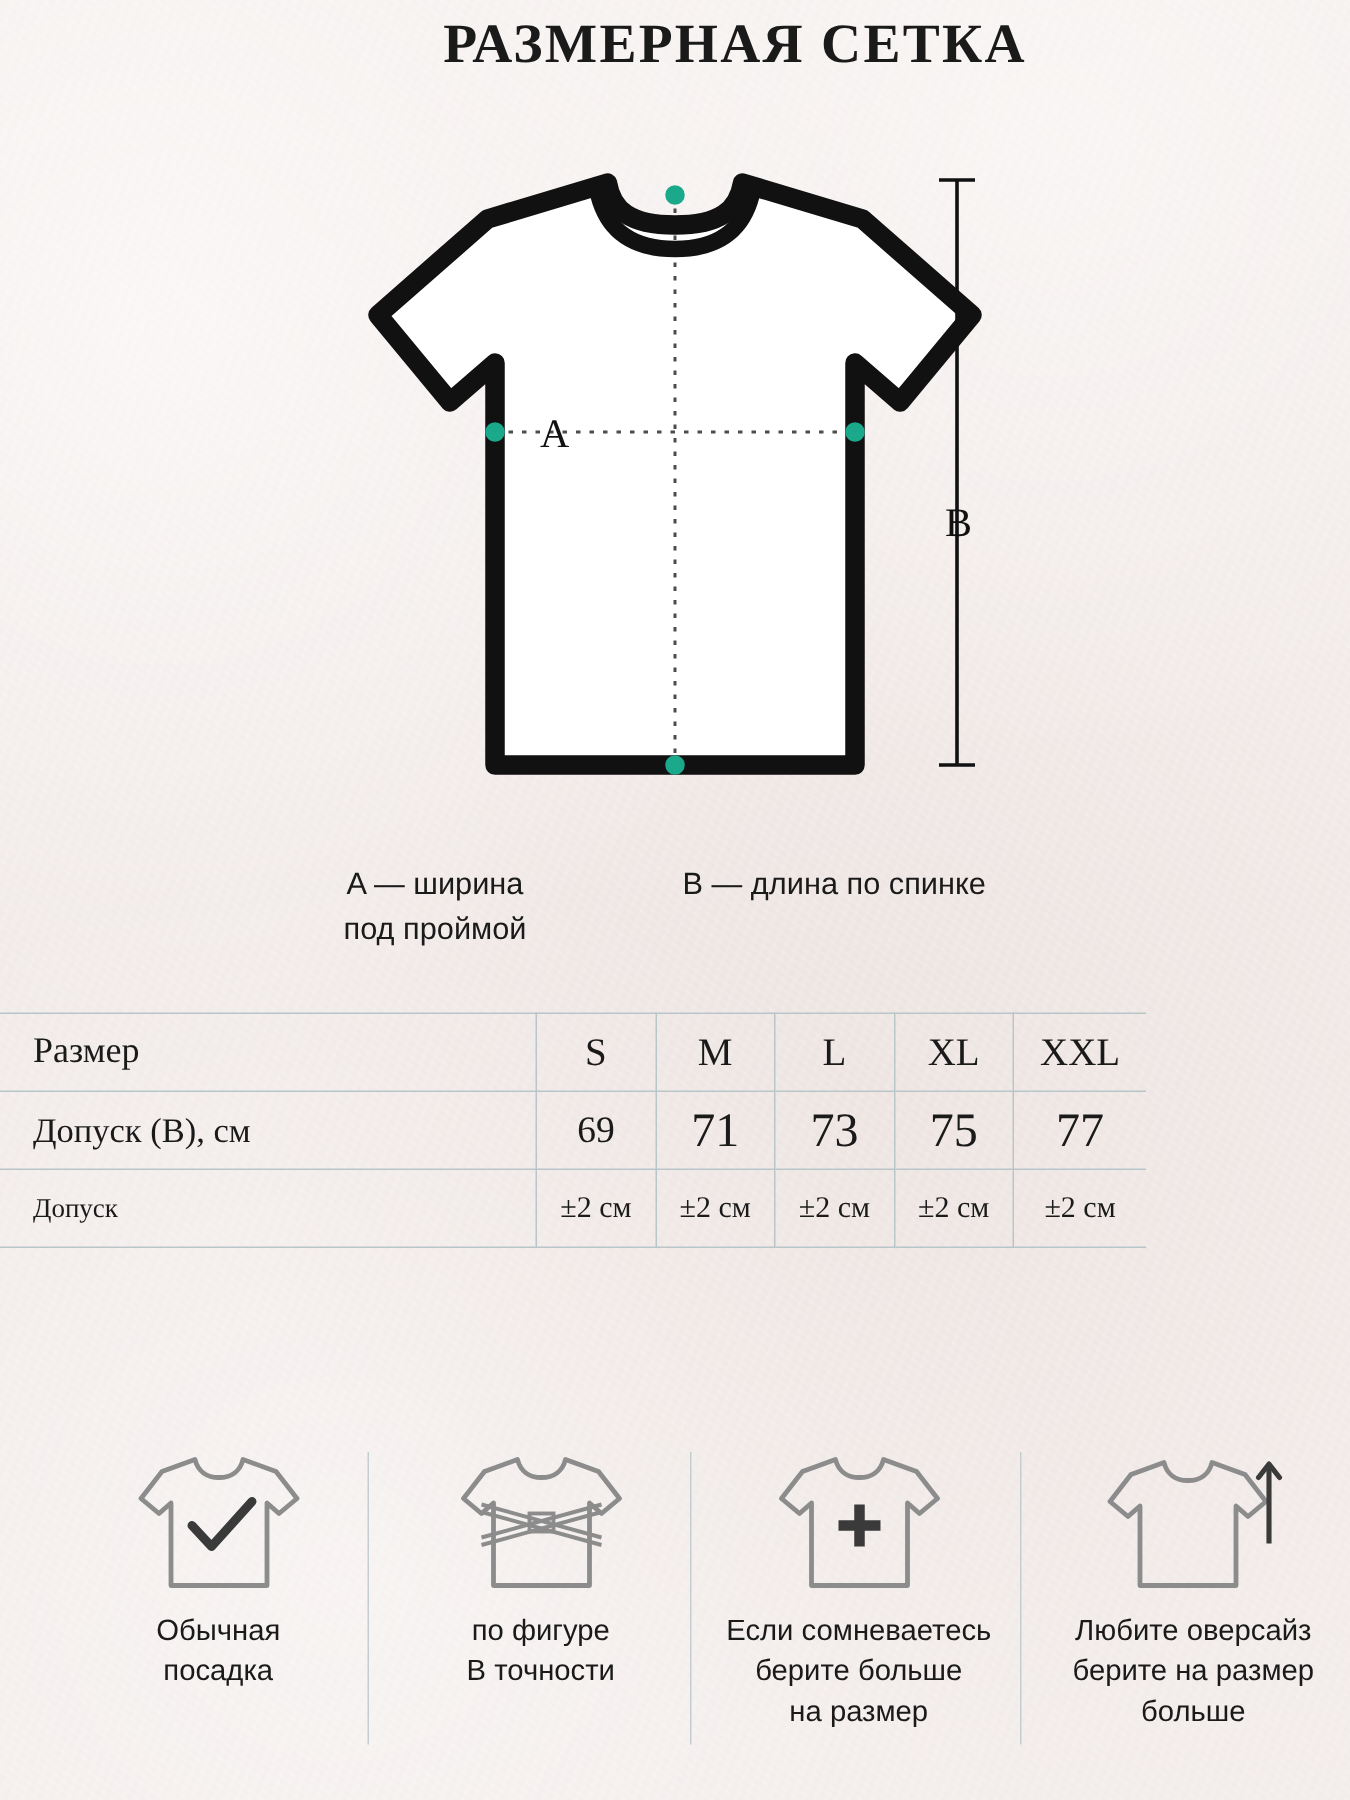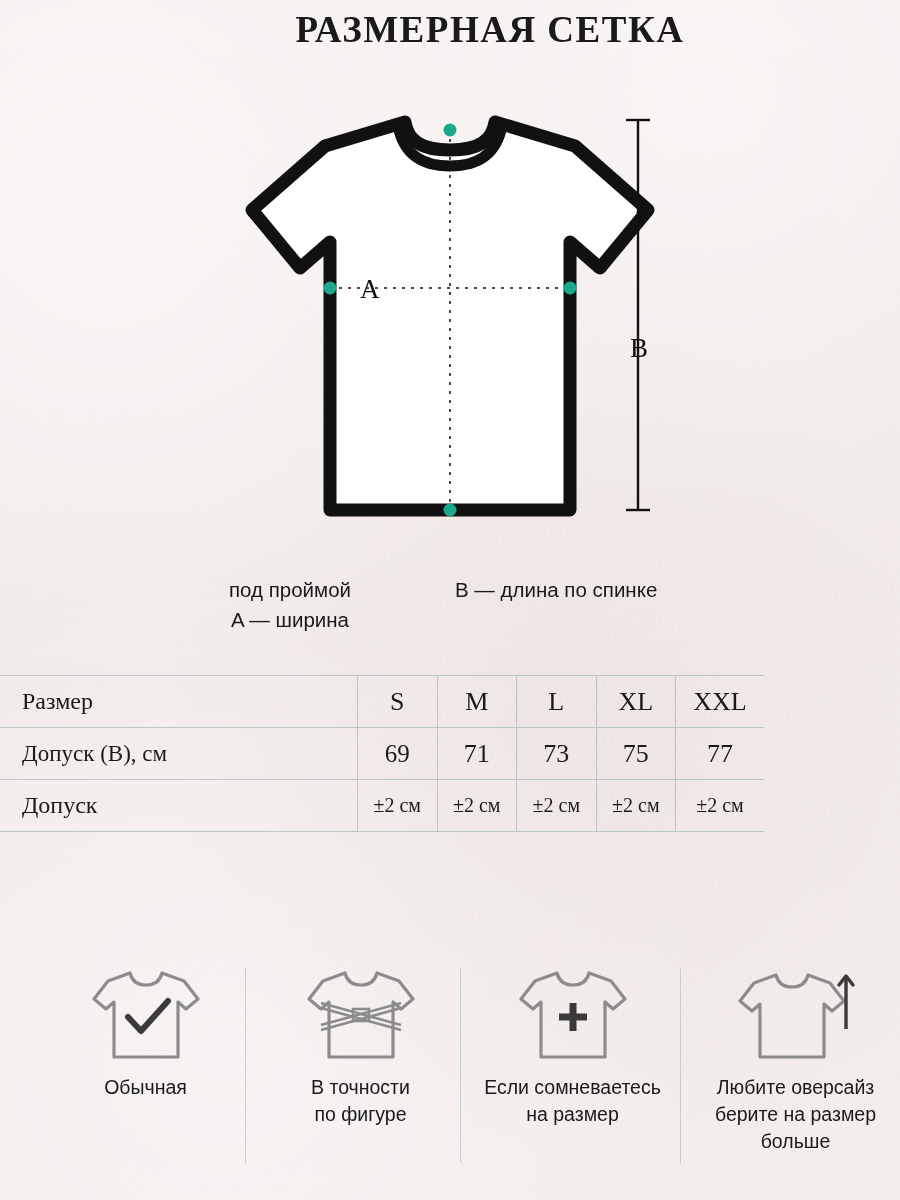--- a/index.html
+++ b/index.html
@@ -108,23 +108,23 @@
     border-left: none;
   }
   table.size-table tr th:last-child,
   table.size-table tr td:last-child {
     border-right: none;
   }
   .hdr-label { font-size: 24px; font-weight: 700; }
   .hdr-size { font-size: 26px; font-weight: 700; }
   .row-label { font-size: 23px; }
   .val-bold { font-size: 25px; font-weight: 700; }
-  .val-norm { font-size: 26px; }
+  .val-norm { font-size: 32px; }
   .val-tol { font-size: 20px; }
-  .row-tol-label { font-size: 24px; }
+  .row-tol-label { font-size: 18px; }
 
   .fits {
     position: absolute;
     top: 960px;
     left: 0;
     width: 716px;
     height: 225px;
   }
   .fit {
     position: absolute;
@@ -196,22 +196,22 @@
         <line x1="638" y1="20" x2="638" y2="410" stroke="#111111" stroke-width="2.4"></line>
         <line x1="626" y1="20" x2="650" y2="20" stroke="#111111" stroke-width="2.4"></line>
         <line x1="626" y1="410" x2="650" y2="410" stroke="#111111" stroke-width="2.4"></line>
       </g>
       <text x="630" y="257" font-family="Liberation Serif, serif" font-size="27" fill="#111111">B</text>
     </svg>
   </div>
 
   <div class="legend">
     <div class="legend-left">
+      <div>A — ширина</div>
       <div>под проймой</div>
-      <div>A — ширина</div>
     </div>
     <div class="legend-right">
       <div>B — длина по спинке</div>
     </div>
   </div>
 
   <table class="size-table">
     <thead>
       <tr>
         <th class="hdr-label">Размер</th>
@@ -246,53 +246,55 @@
 
     <div class="fit" style="left:38px;">
       <div class="fit-icon">
         <svg width="120" height="100" viewBox="0 0 120 100" xmlns="http://www.w3.org/2000/svg">
           <path d="M44 8 C46 16, 52 20, 60 20 C68 20, 74 16, 76 8 L98 16 L112 34 L100 44 L92 37 L92 92 L28 92 L28 37 L20 44 L8 34 L22 16 Z" fill="none" stroke="#8c8c8c" stroke-width="3.2" stroke-linejoin="round"></path>
           <path d="M42 52 L55 66 L82 36" fill="none" stroke="#3a3a3a" stroke-width="6" stroke-linecap="round" stroke-linejoin="round"></path>
         </svg>
       </div>
       <div class="fit-label">
         <div>Обычная</div>
+        <div>посадка</div>
       </div>
     </div>
 
     <div class="fit-sep" style="left:245px;"></div>
 
     <div class="fit" style="left:253px;">
       <div class="fit-icon">
         <svg width="120" height="100" viewBox="0 0 120 100" xmlns="http://www.w3.org/2000/svg">
           <path d="M44 8 C46 16, 52 20, 60 20 C68 20, 74 16, 76 8 L98 16 L112 34 L100 44 L92 37 L92 92 L28 92 L28 37 L20 44 L8 34 L22 16 Z" fill="none" stroke="#8c8c8c" stroke-width="3.2" stroke-linejoin="round"></path>
           <path d="M20 38 L100 60" fill="none" stroke="#8c8c8c" stroke-width="2.6"></path>
           <path d="M20 60 L100 38" fill="none" stroke="#8c8c8c" stroke-width="2.6"></path>
           <path d="M20 43 L100 65" fill="none" stroke="#8c8c8c" stroke-width="2.6"></path>
           <path d="M20 65 L100 43" fill="none" stroke="#8c8c8c" stroke-width="2.6"></path>
           <rect x="52" y="44" width="16" height="12" fill="none" stroke="#8c8c8c" stroke-width="2.6"></rect>
         </svg>
       </div>
       <div class="fit-label">
+        <div>по фигуре</div>
         <div>В точности</div>
-        <div>по фигуре</div>
       </div>
     </div>
 
     <div class="fit-sep" style="left:460px;"></div>
 
     <div class="fit" style="left:465px;text-align:center;">
       <div class="fit-icon">
         <svg width="120" height="100" viewBox="0 0 120 100" xmlns="http://www.w3.org/2000/svg">
           <path d="M44 8 C46 16, 52 20, 60 20 C68 20, 74 16, 76 8 L98 16 L112 34 L100 44 L92 37 L92 92 L28 92 L28 37 L20 44 L8 34 L22 16 Z" fill="none" stroke="#8c8c8c" stroke-width="3.2" stroke-linejoin="round"></path>
           <path d="M60 38 L60 66 M46 52 L74 52" fill="none" stroke="#3a3a3a" stroke-width="7" stroke-linecap="butt"></path>
         </svg>
       </div>
       <div class="fit-label">
         <div>Если сомневаетесь</div>
+        <div>берите больше</div>
         <div>на размер</div>
       </div>
     </div>
 
     <div class="fit-sep" style="left:680px;"></div>
 
     <div class="fit" style="left:688px;">
       <div class="fit-icon">
         <svg width="120" height="100" viewBox="0 0 120 100" xmlns="http://www.w3.org/2000/svg">
           <path d="M40 10 C42 18, 48 22, 56 22 C64 22, 70 18, 72 10 L94 18 L108 36 L96 46 L88 39 L88 92 L24 92 L24 39 L16 46 L4 36 L18 18 Z" fill="none" stroke="#8c8c8c" stroke-width="3.2" stroke-linejoin="round"></path>

